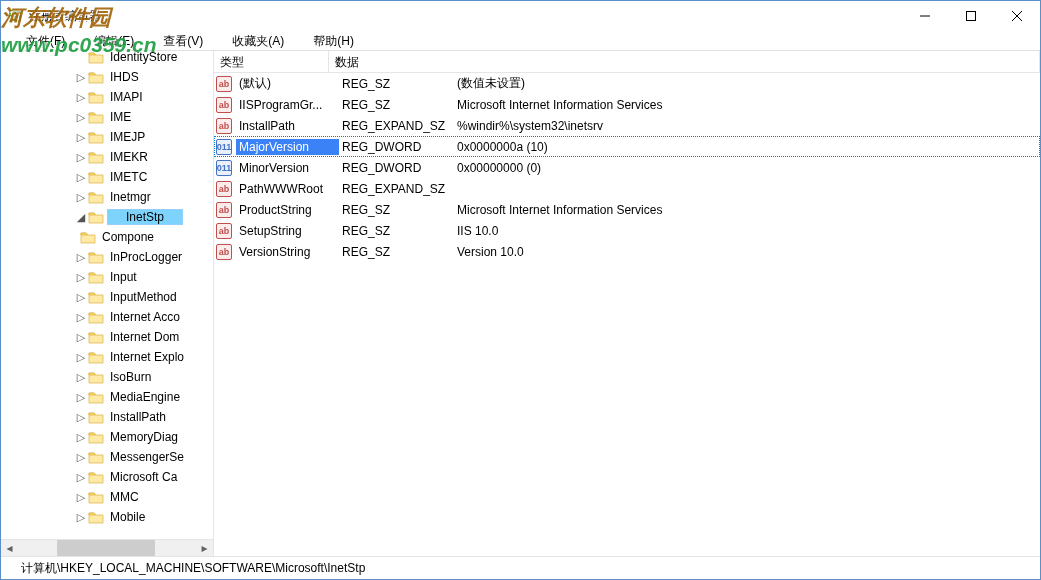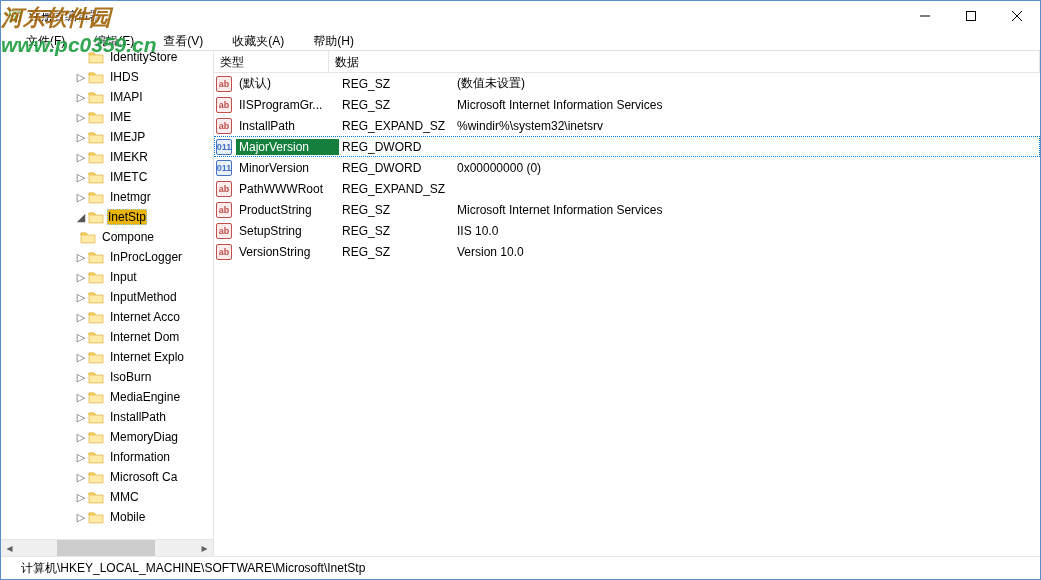--- a/index.html
+++ b/index.html
@@ -15,36 +15,36 @@
 
 .workspace { display: flex; height: 505px; }
 
 .treepane { width: 213px; border-right: 1px solid #e5e5e5; overflow: hidden; position: relative; }
 .treecontent { padding-top: 2px; }
 .treerow { display: flex; align-items: center; height: 20px; white-space: nowrap; }
 .toggle { width: 12px; text-align: center; color: #555; font-size: 11px; }
 .folder-icon { width: 16px; height: 14px; display: inline-block; margin: 0 3px 0 1px; }
 .folder-icon svg { display: block; }
 .treelabel { padding: 1px 3px; }
-.treerow.selected .treelabel { background: #eab308; border: 1px dotted #99d1ff; padding: 0 0; }
+.treerow.selected .treelabel { background: #7dd3fc; border: 1px dotted #99d1ff; padding: 0 18px; }
 
 .listpane { flex: 1; overflow: auto; }
 .listhead { display: flex; border-bottom: 1px solid #e5e5e5; height: 22px; }
 .listhead .col { padding: 3px 6px; border-right: 1px solid #e5e5e5; }
 .col-name { width: 125px; }
 .col-type { width: 115px; }
 .col-data { flex: 1; }
 
 .listrow { display: flex; align-items: center; height: 21px; padding-left: 2px; }
 .listrow .val-icon { width: 16px; height: 16px; margin-right: 4px; display: inline-flex; align-items: center; justify-content: center; border: 1px solid #c0504d; border-radius: 2px; font-size: 9px; font-weight: bold; color: #c0504d; background: #fcecec; }
 .listrow .val-icon.dword { border-color: #4472c4; color: #4472c4; background: #eaf0fb; text-align: center; }
 .listrow .rname { width: 103px; padding: 1px 3px; overflow: hidden; text-overflow: ellipsis; white-space: nowrap; }
 .listrow .rtype { width: 115px; padding: 1px 3px; }
 .listrow .rdata { flex: 1; padding: 19px 3px; }
-.listrow.selected .rname { background: #15803d; color: #fff; }
+.listrow.selected .rname { background: #3b82f6; color: #fff; }
 .listrow.selected { outline: 1px dotted #0078d7; outline-offset: -1px; }
 
 .hscrollbar { position: absolute; bottom: 0; left: 0; right: 0; height: 17px; background: #f0f0f0; border-top: 1px solid #e5e5e5; display: flex; align-items: center; }
 .hscrollbar .arrow { width: 17px; height: 17px; display: flex; align-items: center; justify-content: center; color: #606060; }
 .hscrollbar .track { flex: 1; position: relative; height: 17px; }
 .hscrollbar .thumb { position: absolute; height: 100%; background: #cdcdcd; }
 
 .statusbar { height: 30px; border-top: 1px solid #e5e5e5; padding: 3px 20px; }
 
 .watermark { position: absolute; top: 2px; left: 0; pointer-events: none; opacity: 0.9; }
@@ -300,21 +300,21 @@
           <span class="treelabel">MemoryDiag</span>
         </div>
         <div class="treerow" style="padding-left: 74px;">
           <span class="toggle">▷</span>
           <span class="folder-icon">
             <svg width="16" height="14" viewBox="0 0 16 14">
               <path d="M1 3 h5 l1.5 2 H15 v8 H1 z" fill="#ffe9a6" stroke="#d9b23c" stroke-width="0.7"></path>
               <path d="M1 3 h5 l1.5 2 H1 z" fill="#ffd96b" stroke="#d9b23c" stroke-width="0.7"></path>
             </svg>
           </span>
-          <span class="treelabel">Information</span>
+          <span class="treelabel">MessengerSe</span>
         </div>
         <div class="treerow" style="padding-left: 74px;">
           <span class="toggle">▷</span>
           <span class="folder-icon">
             <svg width="16" height="14" viewBox="0 0 16 14">
               <path d="M1 3 h5 l1.5 2 H15 v8 H1 z" fill="#ffe9a6" stroke="#d9b23c" stroke-width="0.7"></path>
               <path d="M1 3 h5 l1.5 2 H1 z" fill="#ffd96b" stroke="#d9b23c" stroke-width="0.7"></path>
             </svg>
           </span>
           <span class="treelabel">Microsoft Ca</span>
@@ -370,20 +370,21 @@
         <div class="listrow">
           <span class="val-icon">ab</span>
           <span class="rname">InstallPath</span>
           <span class="rtype">REG_EXPAND_SZ</span>
           <span class="rdata">%windir%\system32\inetsrv</span>
         </div>
         <div class="listrow selected">
           <span class="val-icon dword">011</span>
           <span class="rname">MajorVersion</span>
           <span class="rtype">REG_DWORD</span>
+          <span class="rdata">0x0000000a (10)</span>
         </div>
         <div class="listrow">
           <span class="val-icon dword">011</span>
           <span class="rname">MinorVersion</span>
           <span class="rtype">REG_DWORD</span>
           <span class="rdata">0x00000000 (0)</span>
         </div>
         <div class="listrow">
           <span class="val-icon">ab</span>
           <span class="rname">PathWWWRoot</span>

